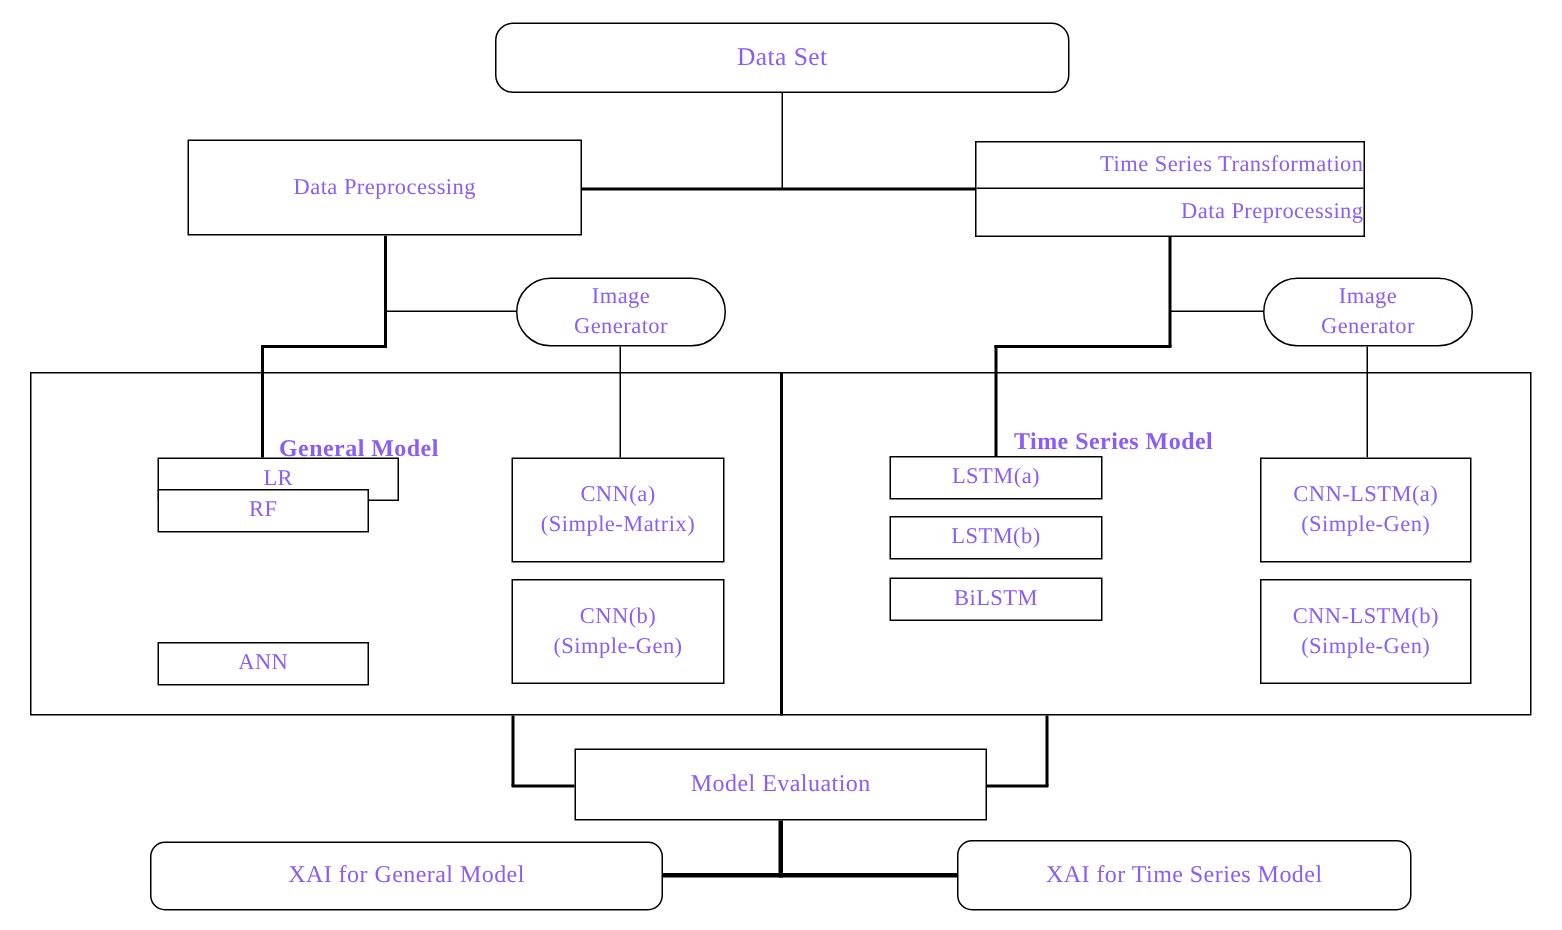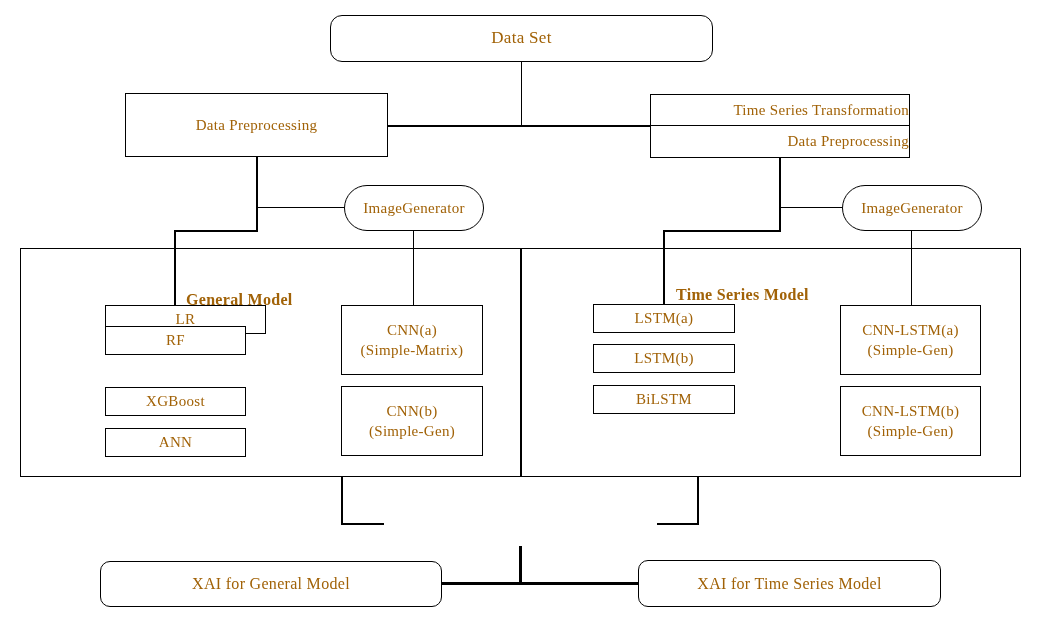--- a/index.html
+++ b/index.html
@@ -1,27 +1,27 @@
 <!DOCTYPE html>
 <html><head>
 <meta charset="utf-8">
 <style>
   html,body{margin:0;padding:0;background:#ffffff;}
   #stage{
     position:relative;width:1041px;height:620px;background:#ffffff;
     font-family:"Liberation Serif","DejaVu Serif",serif;
-    color:#a16207;letter-spacing:0.3px;overflow:hidden;
+    color:#8b5cf6;letter-spacing:0.3px;overflow:hidden;
   }
   .box{
     position:absolute;box-sizing:border-box;border:1.5px solid #000;background:#fff;
     display:flex;align-items:center;justify-content:center;text-align:center;
     font-size:15px;z-index:2;line-height:1.35;
   }
   .rounded{border-radius:12px;}
-  .oval{border-radius:23px;}
+  .oval{border-radius:23px;flex-direction:column;}
   .twolines{flex-direction:column;}
   .stack{flex-direction:column;align-items:stretch;justify-content:flex-start;padding:0;}
   .stack .cell{height:32px;display:flex;align-items:center;justify-content:flex-end;box-sizing:border-box;}
   .stack .cell:first-child{border-bottom:1.5px solid #000;}
   .container{
     position:absolute;box-sizing:border-box;border:1.5px solid #000;background:transparent;z-index:0;
   }
   .title{
     position:absolute;font-weight:bold;font-size:16px;white-space:nowrap;z-index:2;
   }
@@ -65,23 +65,20 @@
 
   <div class="title" style="left:186px;top:265px;margin-top:26px;">General Model</div>
   <div class="title" style="left:676px;top:265px;margin-top:21px;">Time Series Model</div>
 
   <div class="box" style="left:105px;top:305px;width:161px;height:29px;">
     <span>LR</span>
   </div>
   <div class="box" style="left:105px;top:326px;width:141px;height:29px;">
     <span>RF</span>
   </div>
-  <div class="box" style="left:105px;top:387px;width:141px;height:29px;">
-    <span>XGBoost</span>
-  </div>
   <div class="box" style="left:105px;top:428px;width:141px;height:29px;">
     <span>ANN</span>
   </div>
 
   <div class="box twolines" style="left:341px;top:305px;width:142px;height:70px;">
     <div>CNN(a)</div>
     <div>(Simple-Matrix)</div>
   </div>
   <div class="box twolines" style="left:341px;top:386px;width:142px;height:70px;">
     <div>CNN(b)</div>
@@ -100,20 +97,23 @@
 
   <div class="box twolines" style="left:840px;top:305px;width:141px;height:70px;">
     <div>CNN-LSTM(a)</div>
     <div>(Simple-Gen)</div>
   </div>
   <div class="box twolines" style="left:840px;top:386px;width:141px;height:70px;">
     <div>CNN-LSTM(b)</div>
     <div>(Simple-Gen)</div>
   </div>
 
+  <div class="box mid" style="left:383px;top:499px;width:275px;height:48px;">
+    <span>Model Evaluation</span>
+  </div>
   <div class="box mid" style="left:100px;top:561px;width:342px;height:46px;border-radius:10px;">
     <span>XAI for General Model</span>
   </div>
   <div class="box mid" style="left:638px;top:560px;width:303px;height:47px;border-radius:10px;">
     <span>XAI for Time Series Model</span>
   </div>
 
   <div class="line" style="left:520.5px;top:62px;width:1.5px;height:64px;"></div>
   <div class="line" style="left:388px;top:125px;width:262px;height:1.5px;"></div>
 

